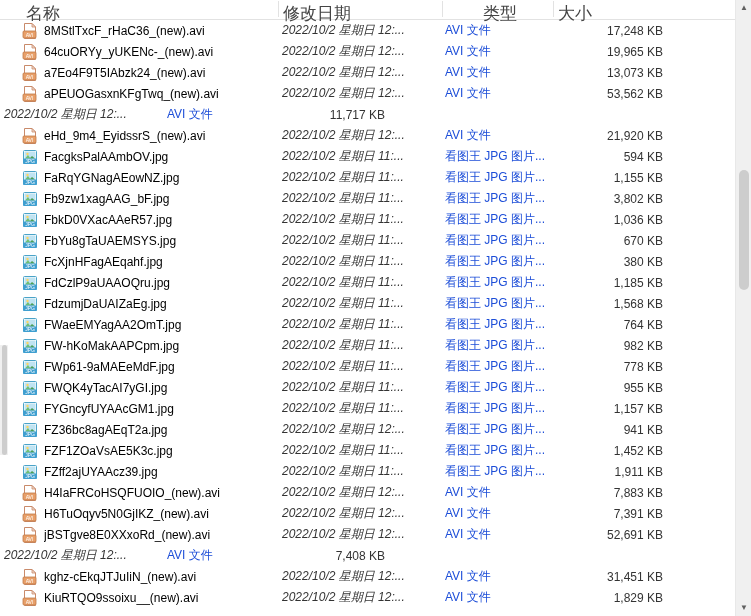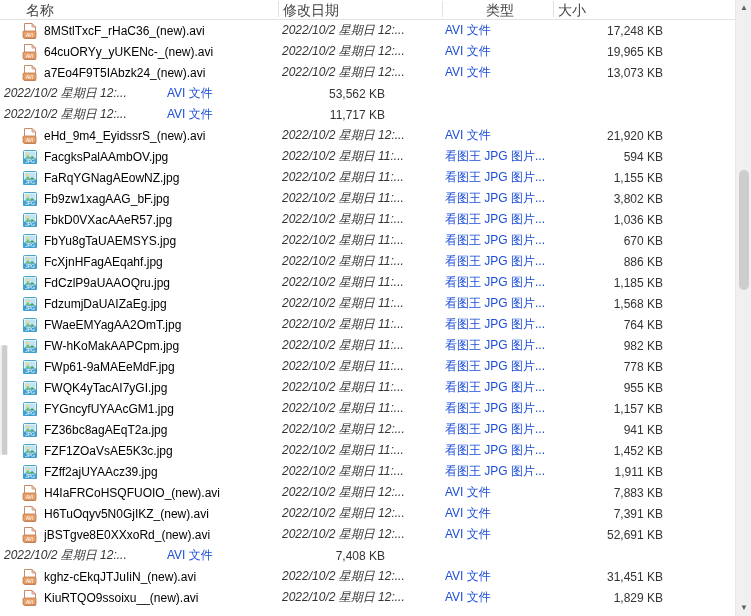--- a/index.html
+++ b/index.html
@@ -21,21 +21,21 @@
   
   .header {
     display: flex;
     align-items: flex-start;
     height: 20px;
     border-bottom: 1px solid #e2e2e2;
     background: #ffffff;
     box-sizing: border-box;
   }
   .hcell {
-    font-size: 14px;
+    font-size: 17px;
     color: #444444;
     padding-top: 2px;
     white-space: nowrap;
     overflow: hidden;
   }
   .hcell.name { width: 278px; padding-left: 26px; box-sizing: border-box; }
   .hcell.date { width: 163px; padding-left: 4px; box-sizing: border-box; }
   .hcell.type { width: 110px; padding-left: 4px; box-sizing: border-box; text-align: center; }
   .hcell.size { width: 120px; padding-left: 4px; box-sizing: border-box; }
 
@@ -215,20 +215,31 @@
               <text x="7.5" y="13.6" font-size="5" fill="#ffffff" text-anchor="middle" font-family="Liberation Sans, sans-serif">AVI</text>
             </svg>
           </span>
           <span class="fname">a7Eo4F9T5IAbzk24_(new).avi</span>
         </div>
         <div class="cell date">2022/10/2 星期日 12:...</div>
         <div class="cell type">AVI 文件</div>
         <div class="cell size">13,073 KB</div>
       </div>
       <div class="row">
+        <div class="cell name">
+          <span class="icon">
+            <svg width="16" height="16" viewBox="0 0 16 16">
+              <path d="M2.5 0.5 H10 L13.5 4 V15.5 H2.5 Z" fill="#ffffff" stroke="#c98a6a" stroke-width="1"></path>
+              <path d="M10 0.5 L13.5 4 H10 Z" fill="#f0d9cc" stroke="#c98a6a" stroke-width="0.8"></path>
+              <rect x="1" y="8" width="13" height="7" rx="1" fill="#e8a06a" stroke="#c07a46" stroke-width="0.8"></rect>
+              <text x="7.5" y="13.6" font-size="5" fill="#ffffff" text-anchor="middle" font-family="Liberation Sans, sans-serif">AVI</text>
+            </svg>
+          </span>
+          <span class="fname">aPEUOGasxnKFgTwq_(new).avi</span>
+        </div>
         <div class="cell date">2022/10/2 星期日 12:...</div>
         <div class="cell type">AVI 文件</div>
         <div class="cell size">53,562 KB</div>
       </div>
       <div class="row">
         <div class="cell date">2022/10/2 星期日 12:...</div>
         <div class="cell type">AVI 文件</div>
         <div class="cell size">11,717 KB</div>
       </div>
       <div class="row">
@@ -352,21 +363,21 @@
               <path d="M3 9.5 L6 6 L8.5 9.5 Z" fill="#6fbf73"></path>
               <path d="M7.5 9.5 L10 7 L13 9.5 Z" fill="#4a9e55"></path>
               <rect x="1" y="9.5" width="14" height="5.5" rx="1" fill="#3f9fd0"></rect>
               <text x="8" y="14" font-size="5" fill="#ffffff" text-anchor="middle" font-family="Liberation Sans, sans-serif">JPG</text>
             </svg>
           </span>
           <span class="fname">FcXjnHFagAEqahf.jpg</span>
         </div>
         <div class="cell date">2022/10/2 星期日 11:...</div>
         <div class="cell type">看图王 JPG 图片...</div>
-        <div class="cell size">886 KB</div>
+        <div class="cell size">380 KB</div>
       </div>
       <div class="row">
         <div class="cell name">
           <span class="icon">
             <svg width="16" height="16" viewBox="0 0 16 16">
               <rect x="1.5" y="1.5" width="13" height="13" rx="1" fill="#ffffff" stroke="#4aa3c8" stroke-width="1"></rect>
               <rect x="2.5" y="2.5" width="11" height="7" fill="#bfe3f2"></rect>
               <circle cx="5.5" cy="5" r="1.2" fill="#ffd45e"></circle>
               <path d="M3 9.5 L6 6 L8.5 9.5 Z" fill="#6fbf73"></path>
               <path d="M7.5 9.5 L10 7 L13 9.5 Z" fill="#4a9e55"></path>

